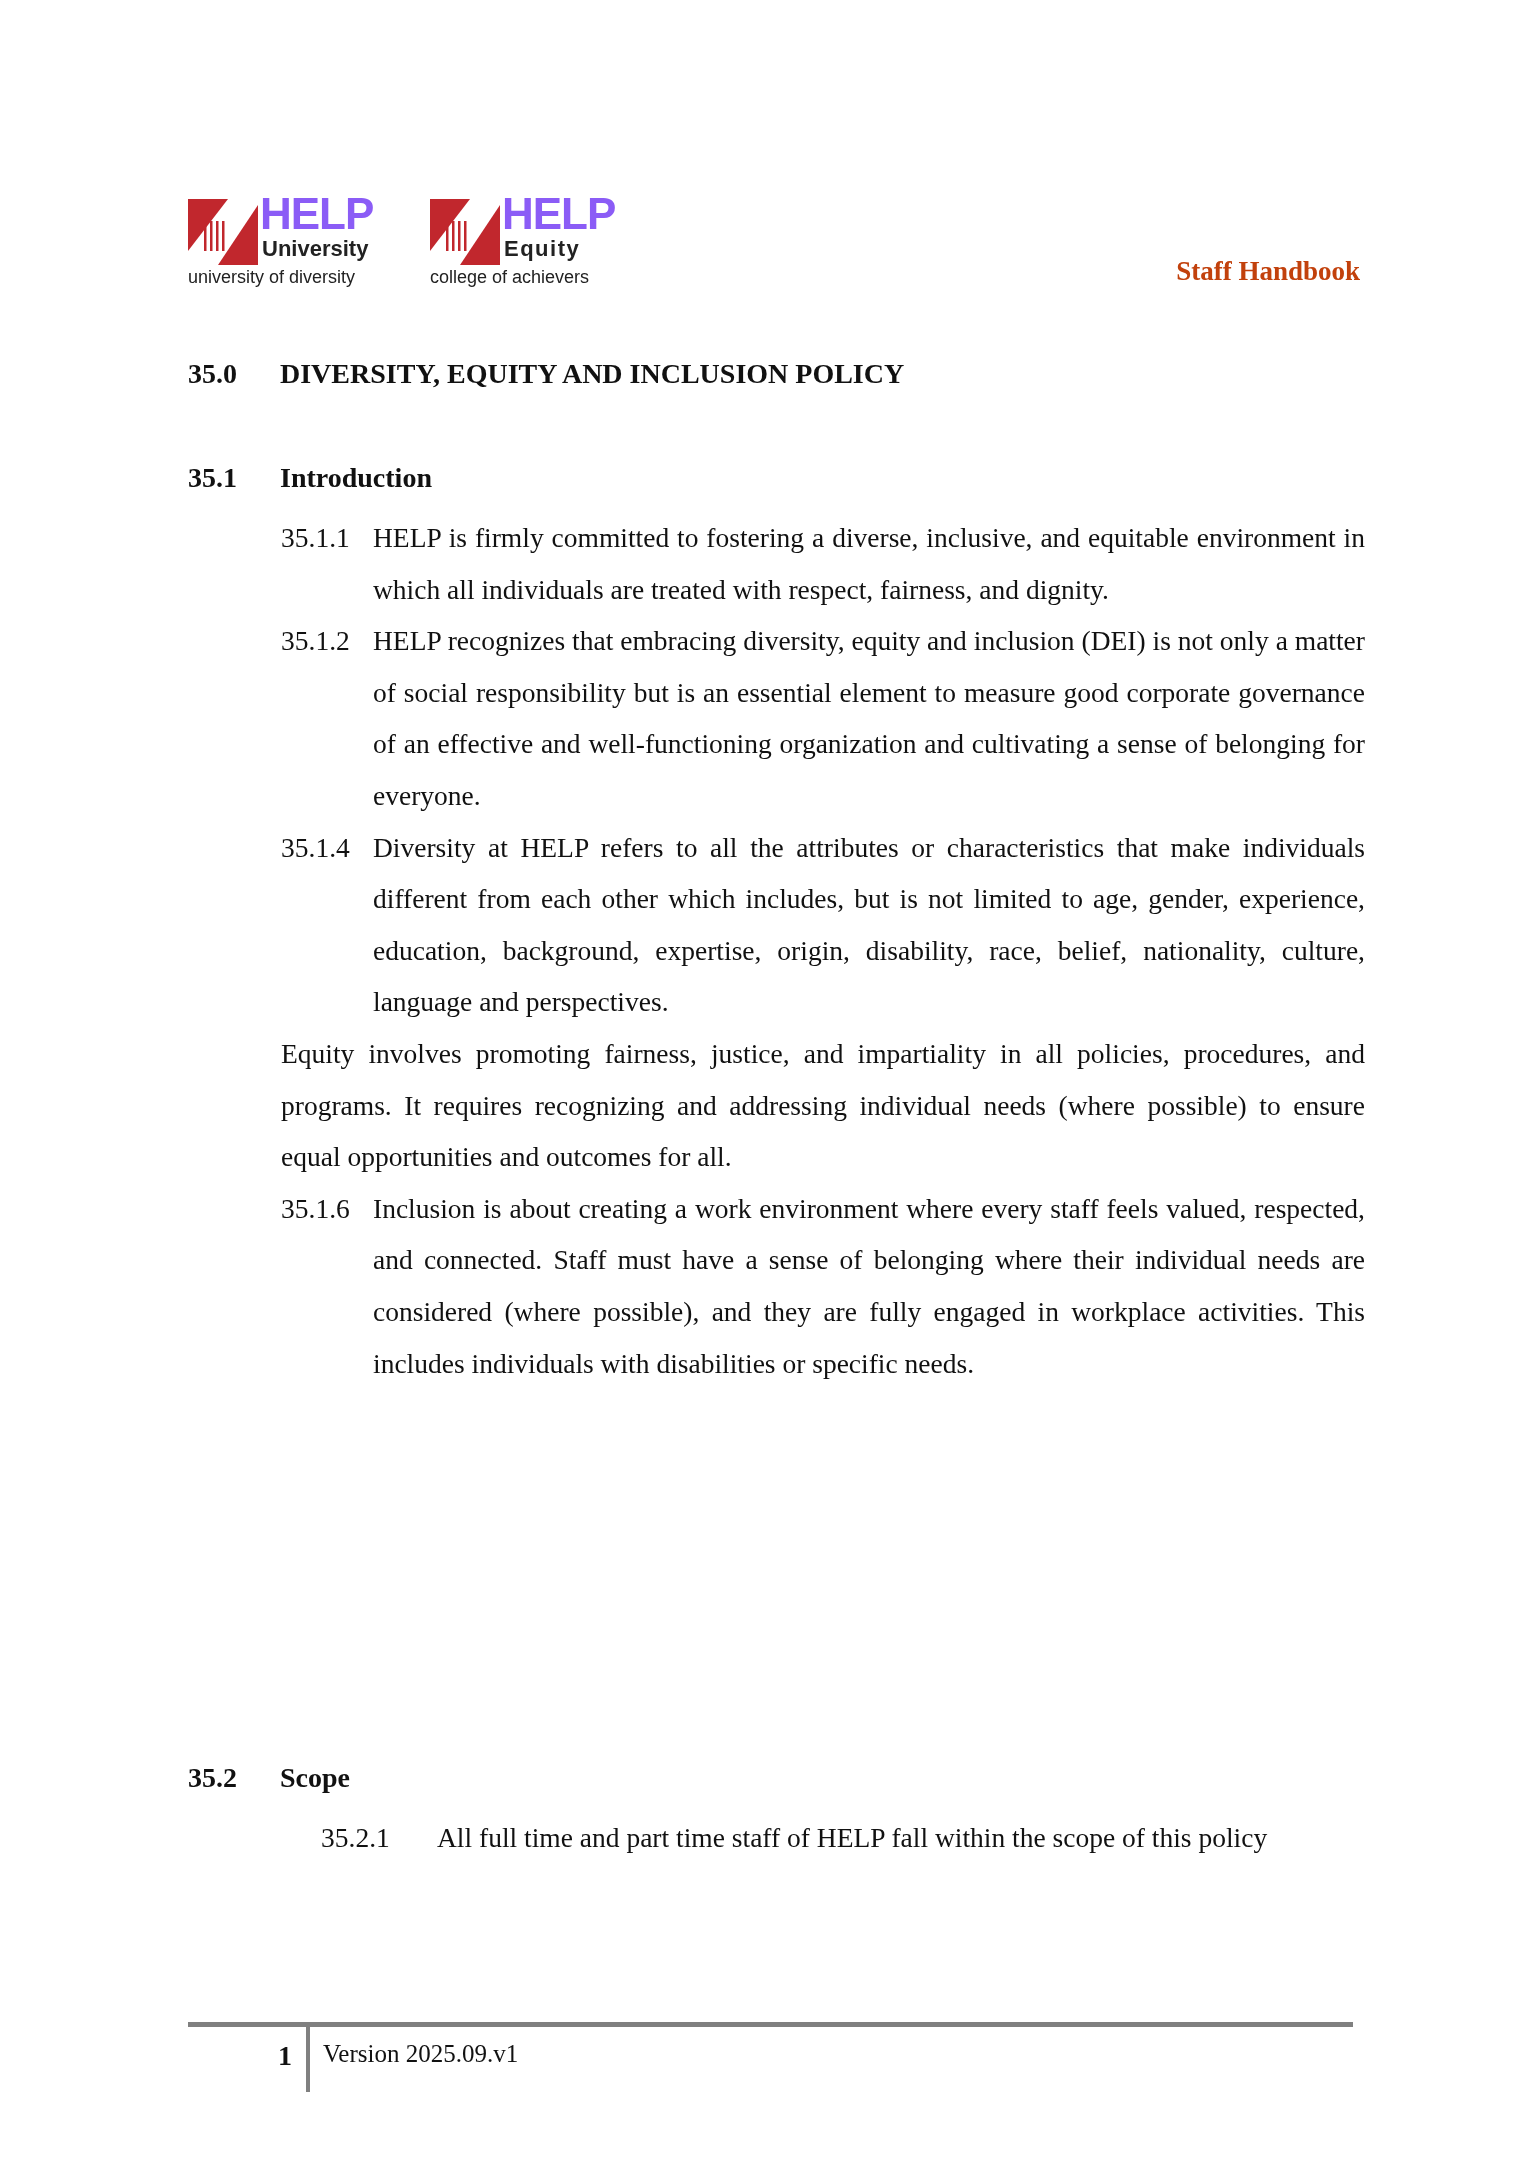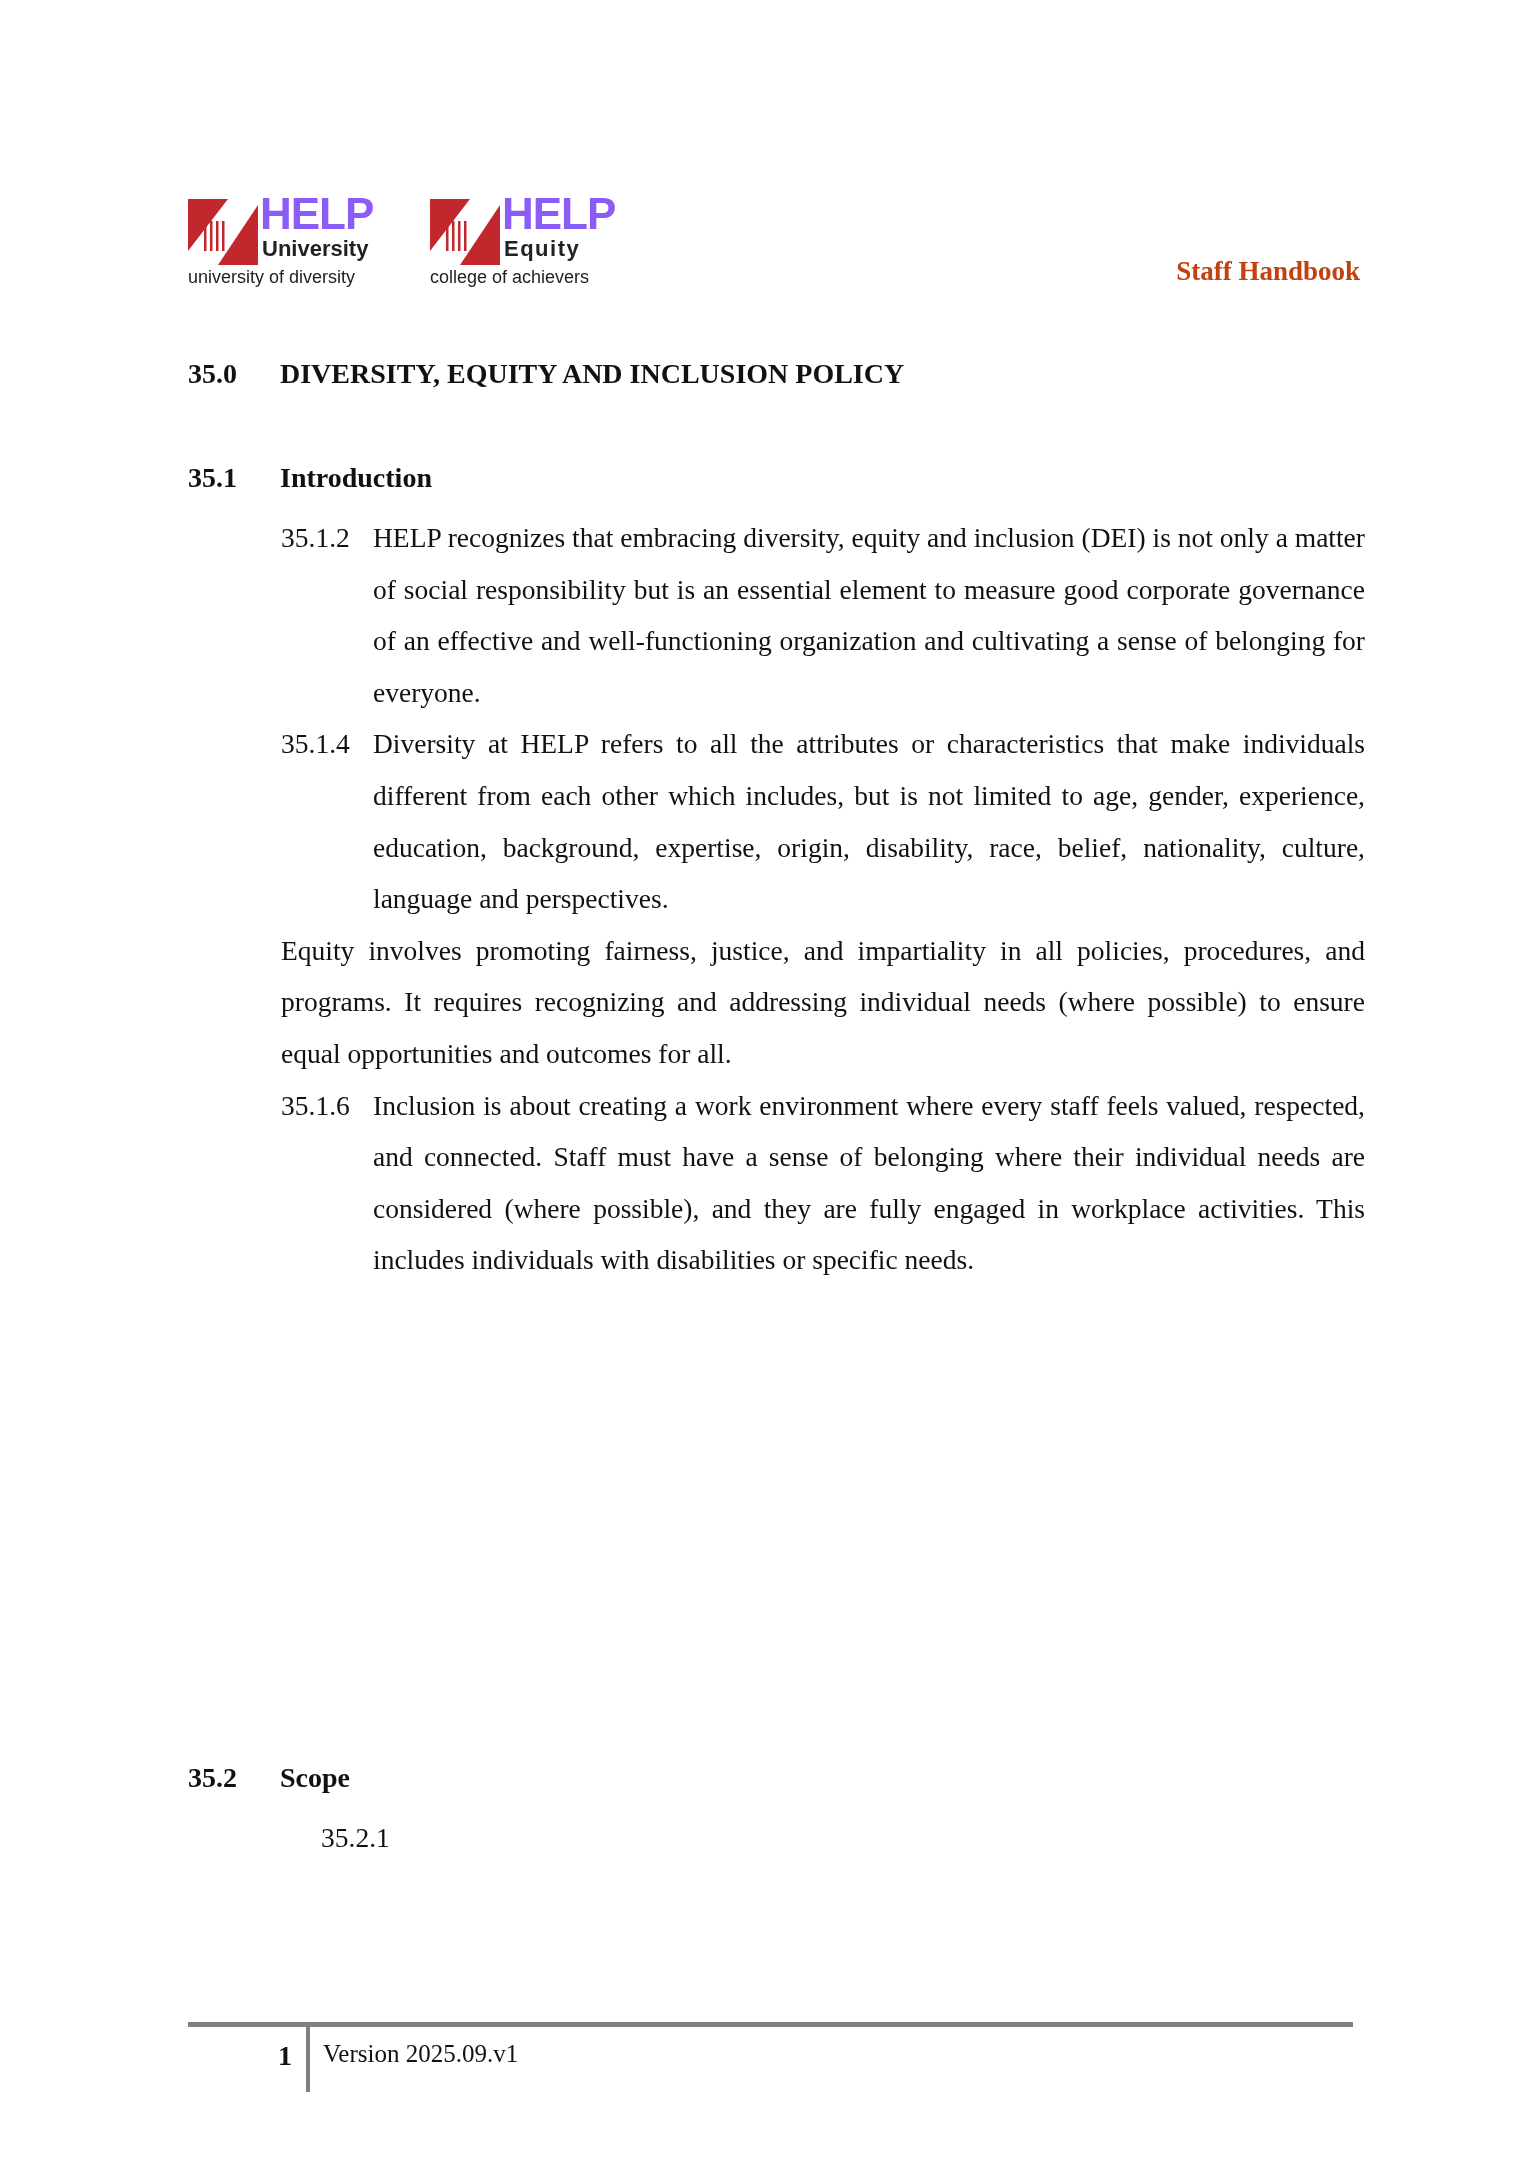--- a/index.html
+++ b/index.html
@@ -85,20 +85,24 @@
   <div class="h h0">
     <span class="num">35.0</span><span>DIVERSITY, EQUITY AND INCLUSION POLICY</span>
   </div>
 
   <div class="h h1">
     <span class="num">35.1</span><span>Introduction</span>
   </div>
 
   <div class="items">
     <div class="item">
+      <span class="inum">35.1.1</span>
+      <span class="itext">HELP is firmly committed to fostering a diverse, inclusive, and equitable environment in which all individuals are treated with respect, fairness, and dignity.</span>
+    </div>
+    <div class="item">
       <span class="inum">35.1.2</span>
       <span class="itext">HELP recognizes that embracing diversity, equity and inclusion (DEI) is not only a matter of social responsibility but is an essential element to measure good corporate governance of an effective and well-functioning organization and cultivating a sense of belonging for everyone.</span>
     </div>
     <div class="item">
       <span class="inum">35.1.4</span>
       <span class="itext">Diversity at HELP refers to all the attributes or characteristics that make individuals different from each other which includes, but is not limited to age, gender, experience, education, background, expertise, origin, disability, race, belief, nationality, culture, language and perspectives.</span>
     </div>
     <div class="item">
       <span class="itext">Equity involves promoting fairness, justice, and impartiality in all policies, procedures, and programs. It requires recognizing and addressing individual needs (where possible) to ensure equal opportunities and outcomes for all.</span>
     </div>
@@ -107,19 +111,20 @@
       <span class="itext">Inclusion is about creating a work environment where every staff feels valued, respected, and connected. Staff must have a sense of belonging where their individual needs are considered (where possible), and they are fully engaged in workplace activities. This includes individuals with disabilities or specific needs.</span>
     </div>
   </div>
 
   <div class="h h2">
     <span class="num">35.2</span><span>Scope</span>
   </div>
 
   <div class="scope">
     <span class="inum">35.2.1</span>
+    <span class="itext">All full time and part time staff of HELP fall within the scope of this policy</span>
   </div>
 
   <div class="footer-line"></div>
   <div class="footer-vline"></div>
   <div class="page-num">1</div>
   <div class="version">Version 2025.09.v1</div>
 </div>
 
 </body></html>

